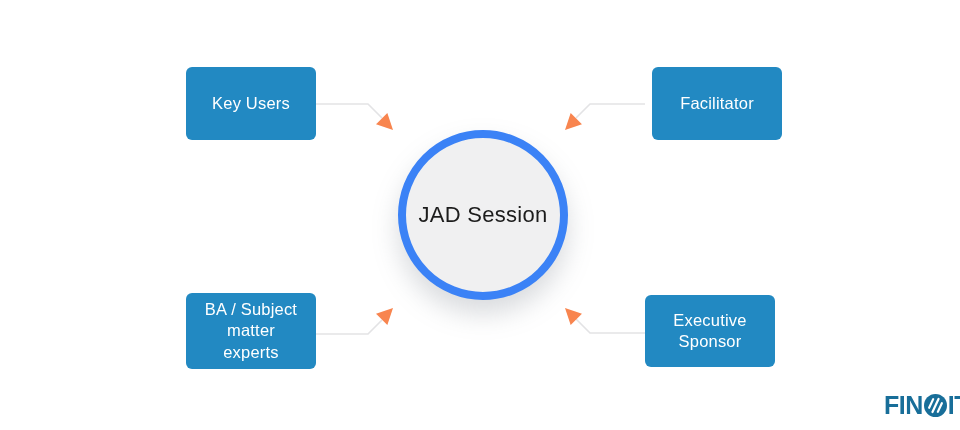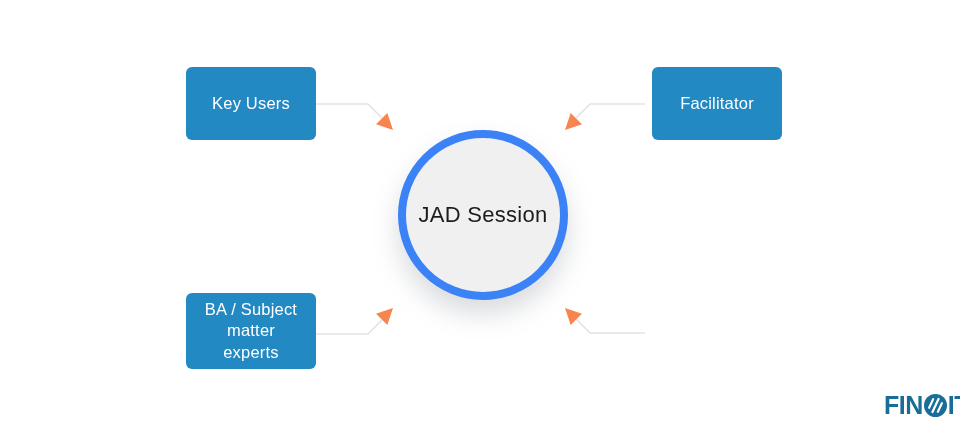--- a/index.html
+++ b/index.html
@@ -114,20 +114,24 @@
   <div class="node node-tr">
     <span>Facilitator</span>
   </div>
 
   <div class="node node-bl">
     <span>BA / Subject
 matter
 experts</span>
   </div>
 
+  <div class="node node-br">
+    <span>Executive
+Sponsor</span>
+  </div>
 
   <div class="center-circle">
     <span class="center-label">JAD Session</span>
   </div>
 
   <div class="logo">
     <span>FIN</span>
     <svg class="logo-ball" width="23" height="23" viewBox="0 0 24 24">
       <circle cx="12" cy="12" r="12" fill="var(--logo, #186e99)"></circle>
       <g transform="rotate(25 12 12)" stroke="#ffffff" stroke-width="2.3" stroke-linecap="round">

